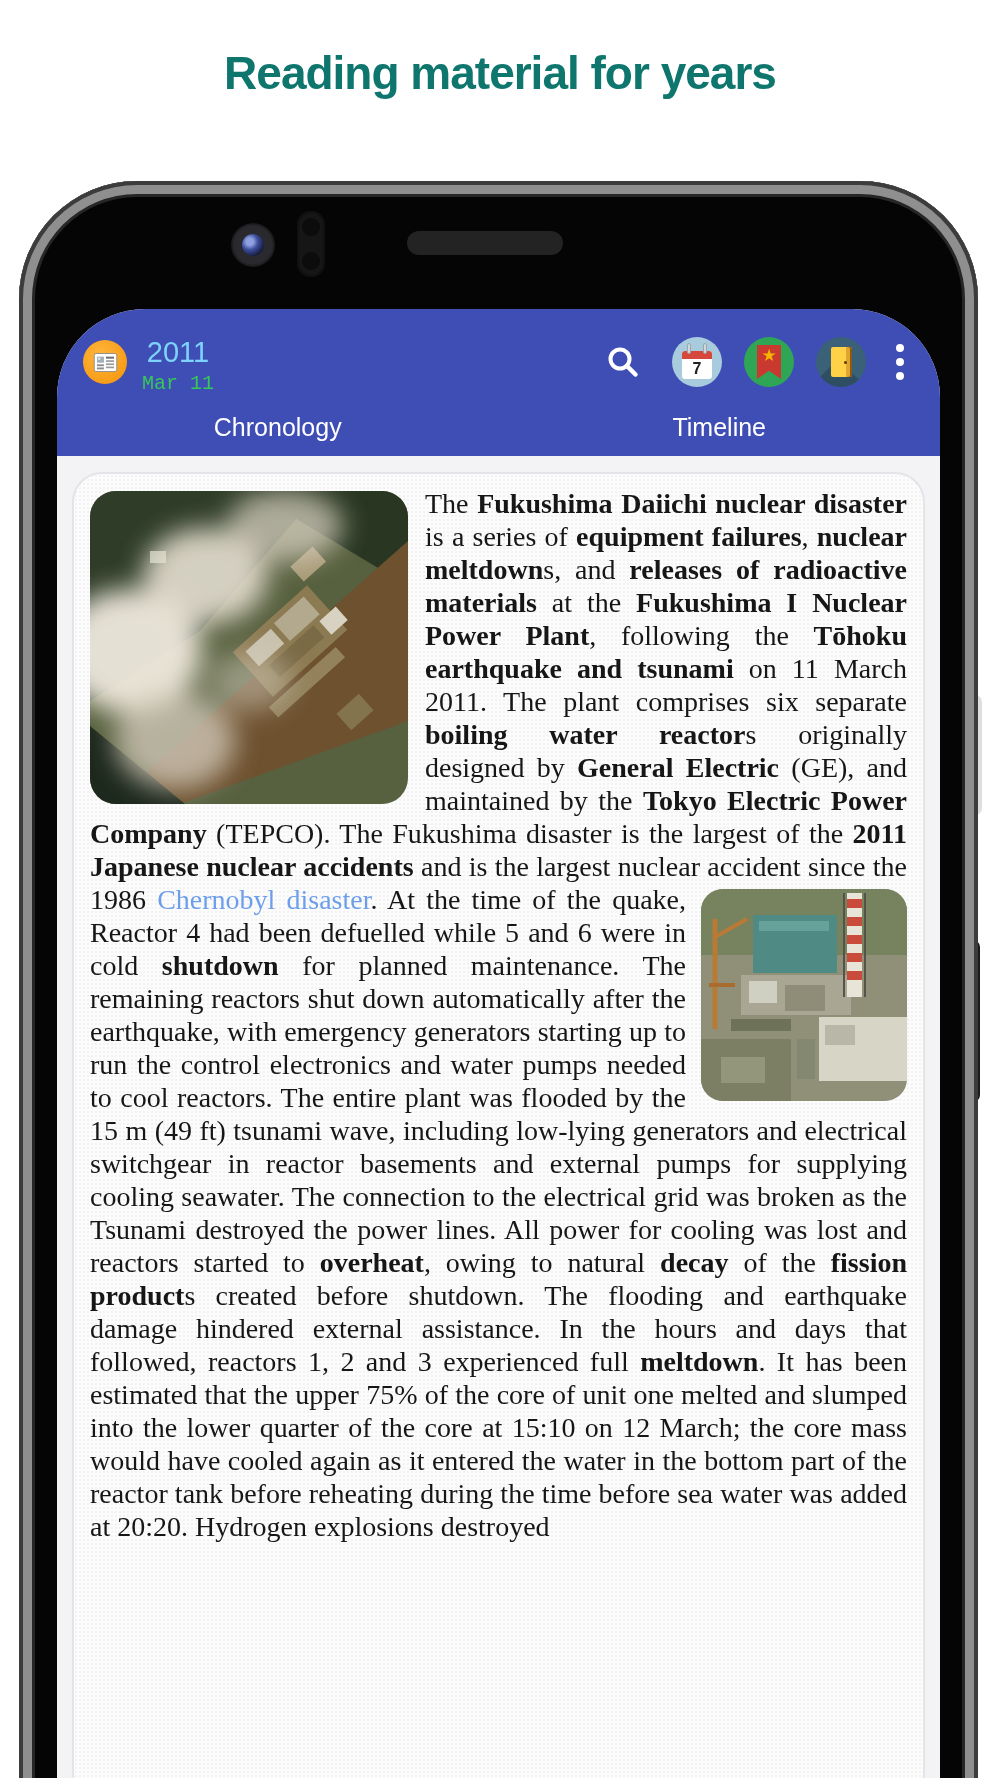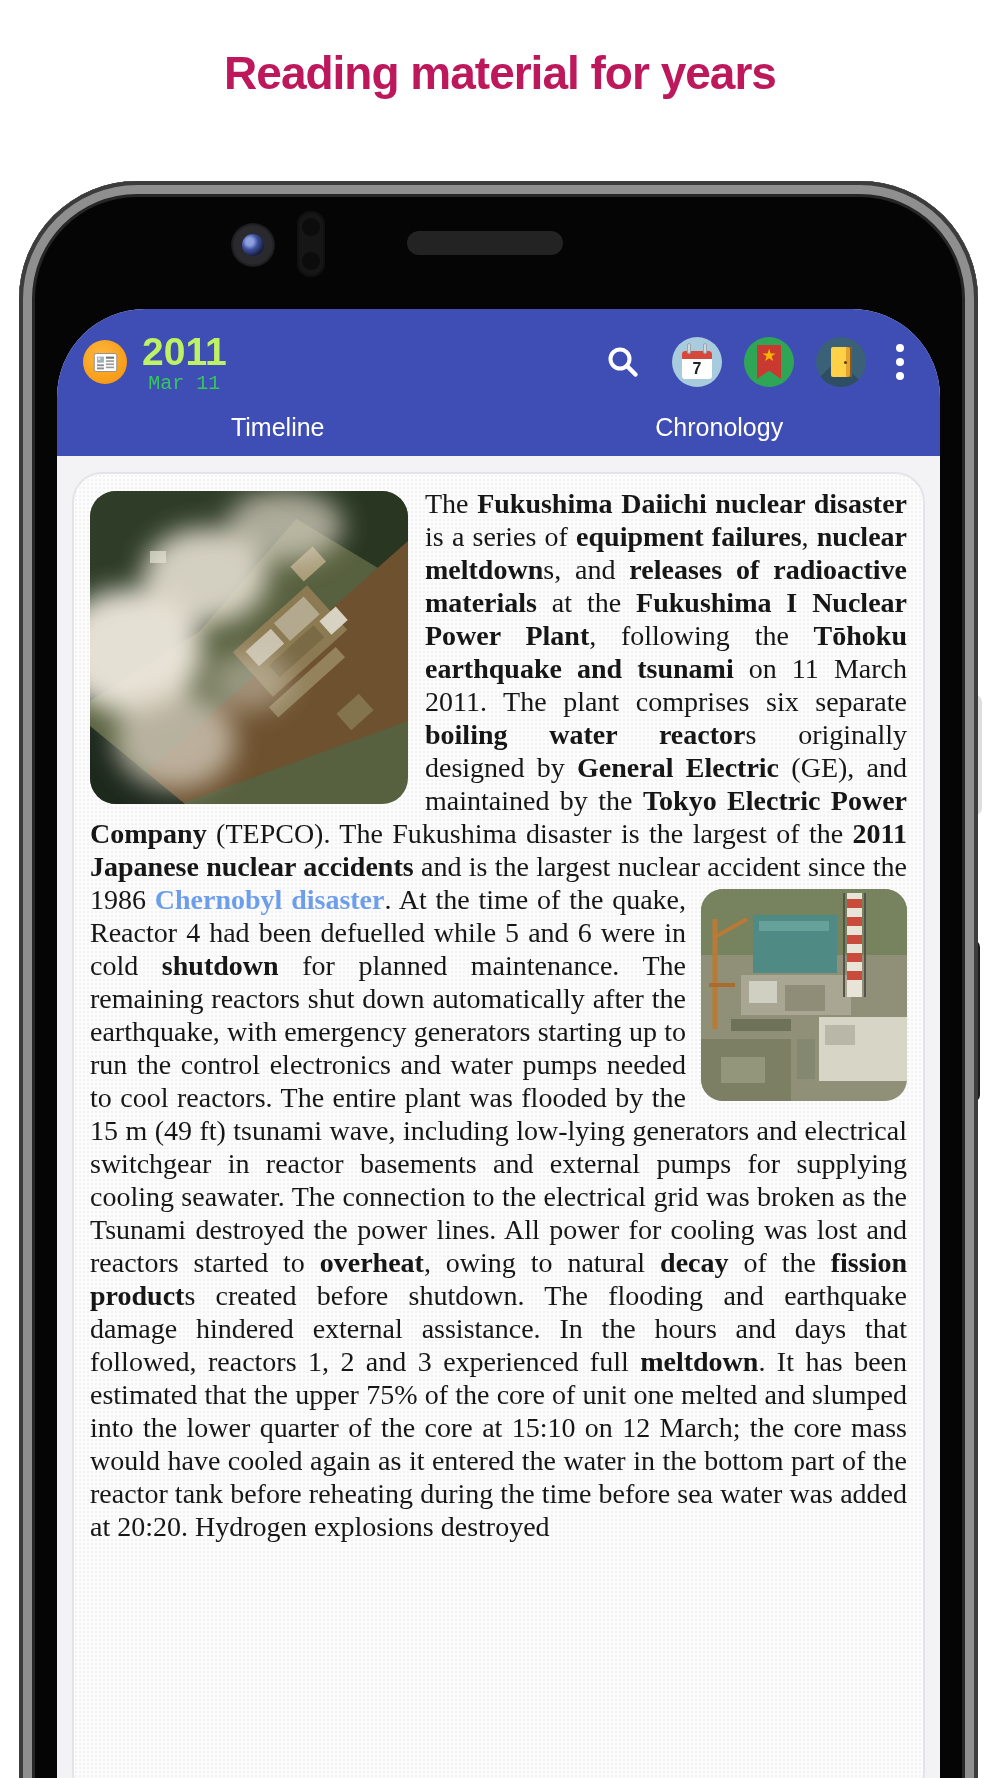--- a/index.html
+++ b/index.html
@@ -3,21 +3,21 @@
 <meta charset="utf-8">
 <style>
   * { margin:0; padding:0; box-sizing:border-box; }
   html,body { width:1000px; height:1778px; overflow:hidden; }
   body { background:#ffffff; font-family:"Liberation Sans", sans-serif; position:relative; }
 
   
   .page-title {
     position:absolute; top:46px; left:0; width:100%;
     text-align:center; font-size:46px; font-weight:600; letter-spacing:-1px;
-    color:#be185d;
+    color:#0f766e;
   }
 
   
   .side-btn { position:absolute; border-radius:7px; }
   .btn-power  { left:966px; top:695px; width:16px; height:120px; background:#dedede; }
   .btn-volume { left:966px; top:940px; width:14px; height:162px; background:#1b1b1b; }
 
   
   .phone {
     position:absolute; left:19px; top:181px; width:959px; height:1720px;
@@ -55,21 +55,21 @@
 
   
   .appbar { background:#3f4eb5; padding-top:16px; }
   .appbar-row { display:flex; align-items:center; height:74px; padding:0 32px 0 26px; }
   .app-logo {
     width:44px; height:44px; border-radius:50%; flex:0 0 auto;
     background:radial-gradient(circle at 40% 35%, #ffb63c, #f39209);
     display:flex; align-items:center; justify-content:center;
   }
   .title-block { margin-left:15px; text-align:center; }
-  .appbar-year { color:#bef264; font-size:39px; line-height:42px; font-weight:700; }
+  .appbar-year { color:#7dd3fc; font-size:29px; line-height:42px; font-weight:400; }
   .appbar-date { color:#35c75a; font-size:20px; line-height:20px; margin-top:1px;font-family:Liberation Mono, monospace; }
   .flex-spacer { flex:1; }
 
   .icon-search { width:38px; height:38px; margin-right:30px; flex:0 0 auto; }
   .icon-circle {
     width:50px; height:50px; border-radius:50%; flex:0 0 auto; margin-right:22px;
     position:relative; overflow:hidden; display:flex; align-items:center; justify-content:center;
   }
   .icon-cal { background:#a9cbde; }
   .cal-pins { position:absolute; top:6px; left:0; width:100%; display:flex; justify-content:center; gap:12px; }
@@ -117,21 +117,21 @@
     background-size:4px 4px;
     border:2px solid #e4e4e8; border-radius:30px;
     padding:13px 16px 24px; min-height:1330px;
   }
   .article {
     font-family:"Liberation Serif", "DejaVu Serif", serif;
     font-size:28px; line-height:33px; color:#161616;
     text-align:justify;
   }
   .article b { font-weight:700; }
-  .article a.lnk { color:#6d9eeb; text-decoration:none;font-weight:bold; }
+  .article a.lnk { color:#6d9eeb; text-decoration:none; }
   .img-left  { float:left;  width:318px; height:313px; margin:4px 17px 6px 0;  border-radius:26px; overflow:hidden; display:block; }
   .img-right { float:right; width:206px; height:212px; margin:6px 0 6px 15px; border-radius:22px; overflow:hidden; display:block; }
   .img-left svg, .img-right svg { display:block; width:100%; height:100%; }
 </style>
 </head>
 <body>
 
 <h1 class="page-title">Reading material for years</h1>
 
 <div class="side-btn btn-power"></div>
@@ -198,24 +198,24 @@
 
         <div class="overflow-menu">
             <i></i>
             <i></i>
             <i></i>
           </div>
       </div>
 
       <div class="tabs">
         <div class="tab">
+            <span>Chronology</span>
+          </div>
+        <div class="tab">
             <span>Timeline</span>
-          </div>
-        <div class="tab">
-            <span>Chronology</span>
           </div>
       </div>
     </div>
 
     <div class="content">
       <div class="card">
         <p class="article">
           <span class="img-left">
             <svg viewBox="0 0 318 313" preserveAspectRatio="none">
               <defs>

